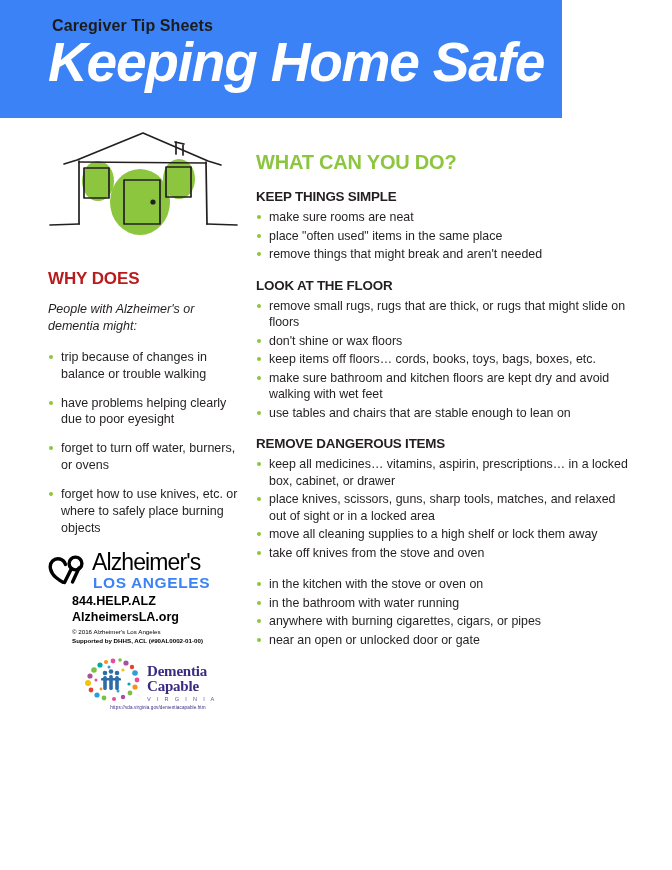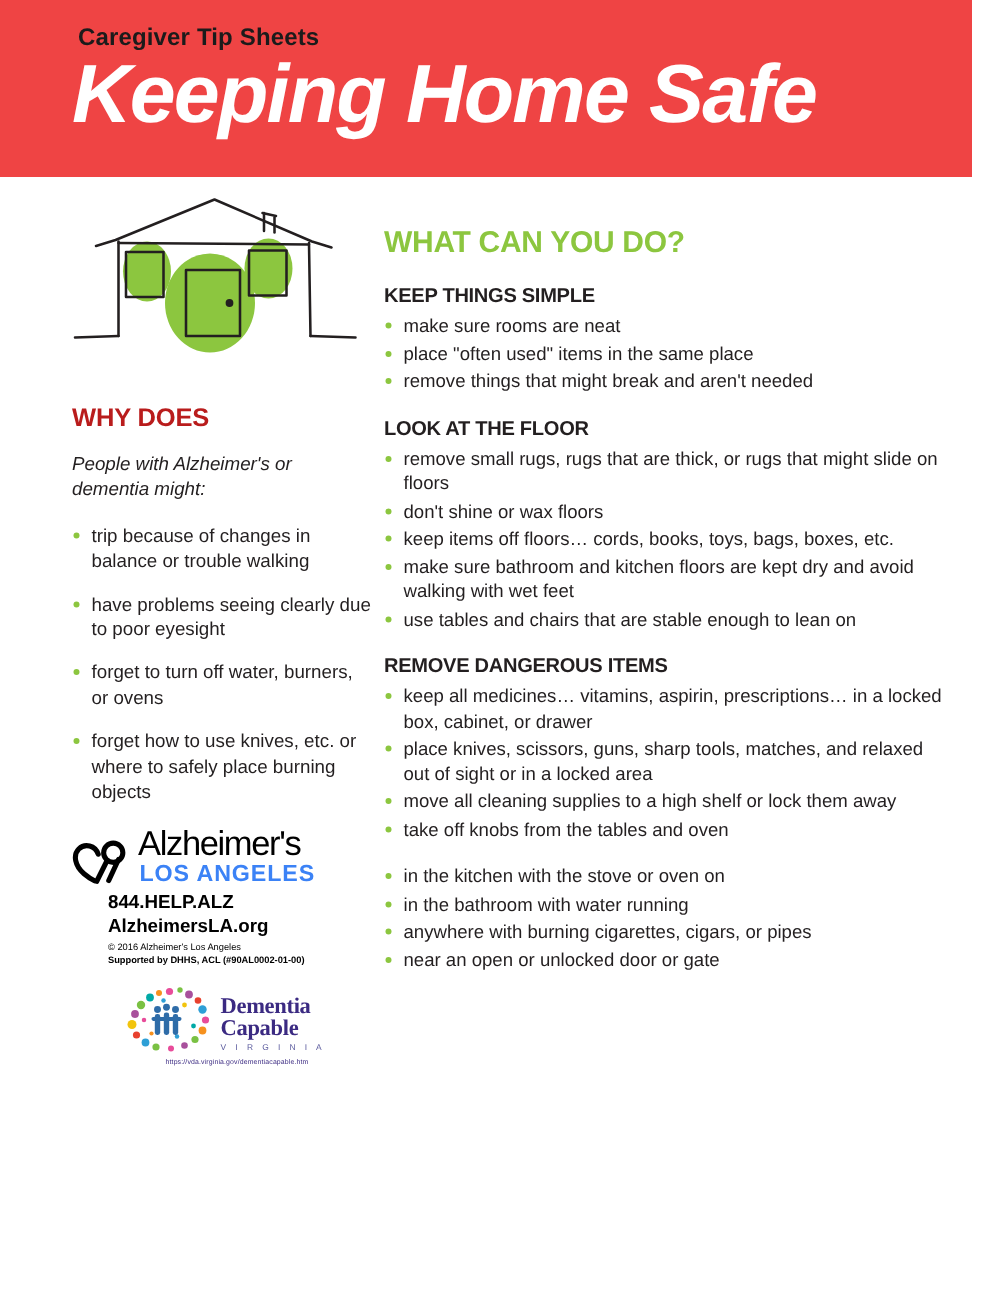--- a/index.html
+++ b/index.html
@@ -13,24 +13,23 @@
     position: relative;
     font-family: "Liberation Sans", sans-serif;
     color: #231f20;
     overflow: hidden;
   }
 
   
   .header-band {
     position: absolute;
     left: 0; top: 0;
-    width: 625px;
+    width: 562px;
     height: 118px;
-    background: #ef4444;
-    padding-left: 23px;
+    background: #3b82f6;
   }
   .header-kicker {
     position: absolute;
     left: 52px;
     top: 17px;
     font-size: 16px;
     font-weight: bold;
     letter-spacing: 0.1px;
     color: #1b1b1b;
   }
@@ -104,21 +103,21 @@
   ul.left-tips { margin-top: 14px; }
   ul.left-tips li { margin-bottom: 12px; }
 
   
   .logo-block {
     margin-top: 14px;
     width: 190px;
   }
   .alz-logo-row {
     display: flex;
-    align-items: flex-end;
+    align-items: center;
   }
   .alz-wordmark {
     margin-left: 4px;
     line-height: 1;
   }
   .alz-word-main {
     font-size: 23px;
     font-weight: normal;
     letter-spacing: -0.9px;
     color: #000;
@@ -260,21 +259,21 @@
   </div>
 
   <div class="left-heading">
     <span>WHY DOES</span><br>
   </div>
 
   <div class="left-intro">People with Alzheimer's or dementia might:</div>
 
   <ul class="tips left-tips">
     <li>trip because of changes in balance or trouble walking</li>
-    <li>have problems seeing clearly due to poor eyesight</li>
+    <li>have problems helping clearly due to poor eyesight</li>
     <li>forget to turn off water, burners, or ovens</li>
     <li>forget how to use knives, etc. or where to safely place burning objects</li>
   </ul>
 
   <div class="logo-block">
 
     <div class="alz-logo-row">
       <svg width="40" height="30" viewBox="0 0 40 30" xmlns="http://www.w3.org/2000/svg">
         <path d="M17.5 9.5 C15.5 3.5 8.5 2.0 4.5 6.0 C0.5 10.0 2.0 17.5 8.0 22.5 C10.5 24.6 13.0 26.2 15.0 27.2" fill="none" stroke="#000" stroke-width="3.4" stroke-linecap="round"></path>
         <circle cx="27.5" cy="8.5" r="6.4" fill="none" stroke="#000" stroke-width="3.4"></circle>
@@ -372,21 +371,21 @@
       <li>use tables and chairs that are stable enough to lean on</li>
     </ul>
   </div>
 
   <div class="section">
     <div class="section-title">REMOVE DANGEROUS ITEMS</div>
     <ul class="tips right-tips">
       <li>keep all medicines… vitamins, aspirin, prescriptions… in a locked box, cabinet, or drawer</li>
       <li>place knives, scissors, guns, sharp tools, matches, and relaxed out of sight or in a locked area</li>
       <li>move all cleaning supplies to a high shelf or lock them away</li>
-      <li>take off knobs from the tables and oven</li>
+      <li>take off knives from the stove and oven</li>
     </ul>
   </div>
 
   <div class="section">
     <ul class="tips right-tips">
       <li>in the kitchen with the stove or oven on</li>
       <li>in the bathroom with water running</li>
       <li>anywhere with burning cigarettes, cigars, or pipes</li>
       <li>near an open or unlocked door or gate</li>
     </ul>

